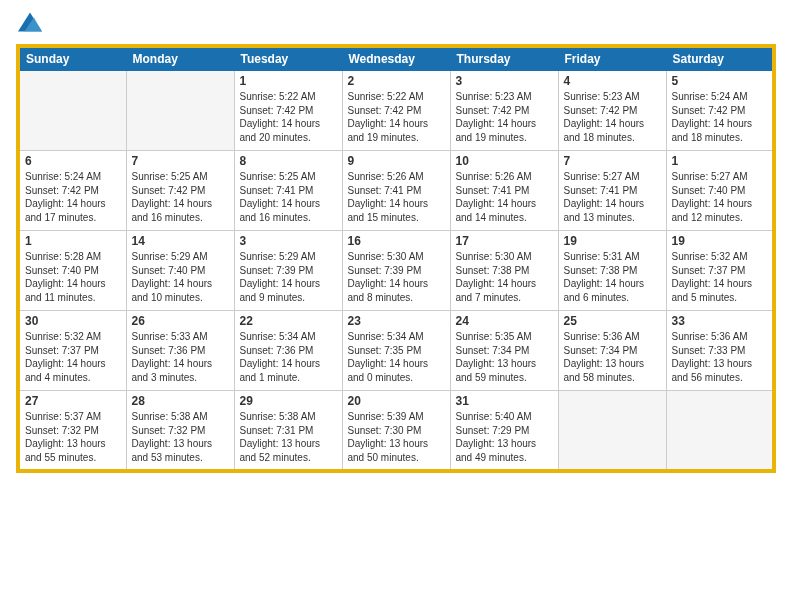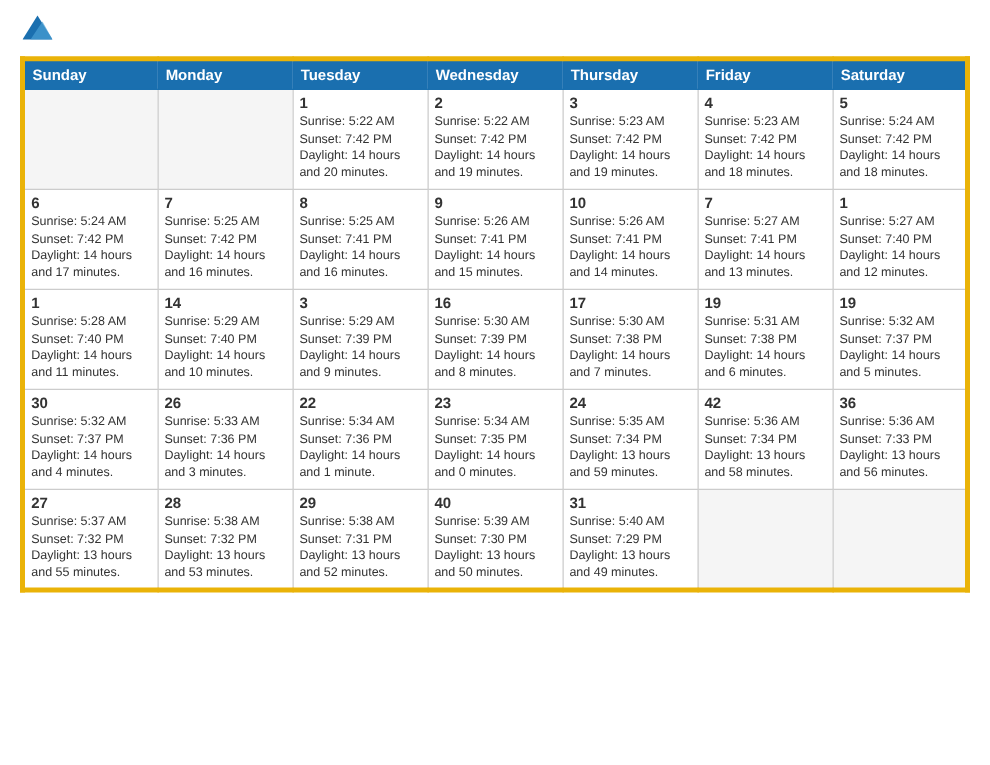--- a/index.html
+++ b/index.html
@@ -225,43 +225,43 @@
       </td>
           <td>
         <div class="day-number">23</div>
         <div class="day-info">Sunrise: 5:34 AM<br>Sunset: 7:35 PM<br>Daylight: 14 hours and 0 minutes.</div>
       </td>
           <td>
         <div class="day-number">24</div>
         <div class="day-info">Sunrise: 5:35 AM<br>Sunset: 7:34 PM<br>Daylight: 13 hours and 59 minutes.</div>
       </td>
           <td>
-        <div class="day-number">42</div>
+        <div class="day-number">25</div>
         <div class="day-info">Sunrise: 5:36 AM<br>Sunset: 7:34 PM<br>Daylight: 13 hours and 58 minutes.</div>
       </td>
           <td>
-        <div class="day-number">36</div>
+        <div class="day-number">33</div>
         <div class="day-info">Sunrise: 5:36 AM<br>Sunset: 7:33 PM<br>Daylight: 13 hours and 56 minutes.</div>
       </td>
         </tr>
         <tr>
           <td>
         <div class="day-number">27</div>
         <div class="day-info">Sunrise: 5:37 AM<br>Sunset: 7:32 PM<br>Daylight: 13 hours and 55 minutes.</div>
       </td>
           <td>
         <div class="day-number">28</div>
         <div class="day-info">Sunrise: 5:38 AM<br>Sunset: 7:32 PM<br>Daylight: 13 hours and 53 minutes.</div>
       </td>
           <td>
         <div class="day-number">29</div>
         <div class="day-info">Sunrise: 5:38 AM<br>Sunset: 7:31 PM<br>Daylight: 13 hours and 52 minutes.</div>
       </td>
           <td>
-        <div class="day-number">40</div>
+        <div class="day-number">20</div>
         <div class="day-info">Sunrise: 5:39 AM<br>Sunset: 7:30 PM<br>Daylight: 13 hours and 50 minutes.</div>
       </td>
           <td>
         <div class="day-number">31</div>
         <div class="day-info">Sunrise: 5:40 AM<br>Sunset: 7:29 PM<br>Daylight: 13 hours and 49 minutes.</div>
       </td>
           <td class="empty"></td>
           <td class="empty"></td>
         </tr>
       </tbody>

